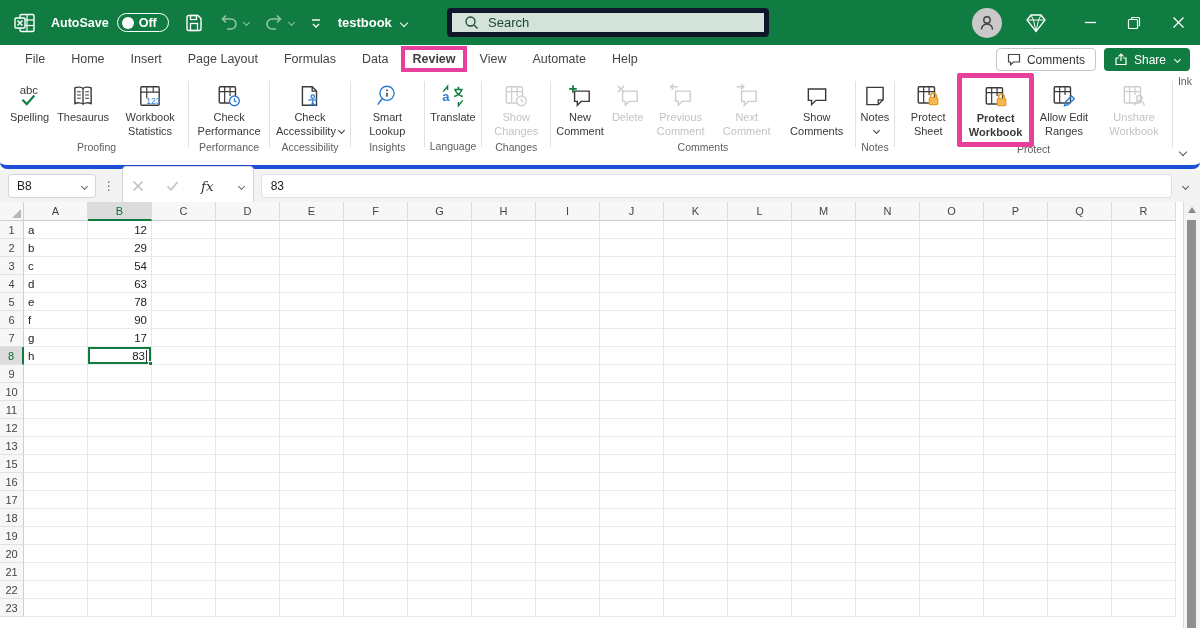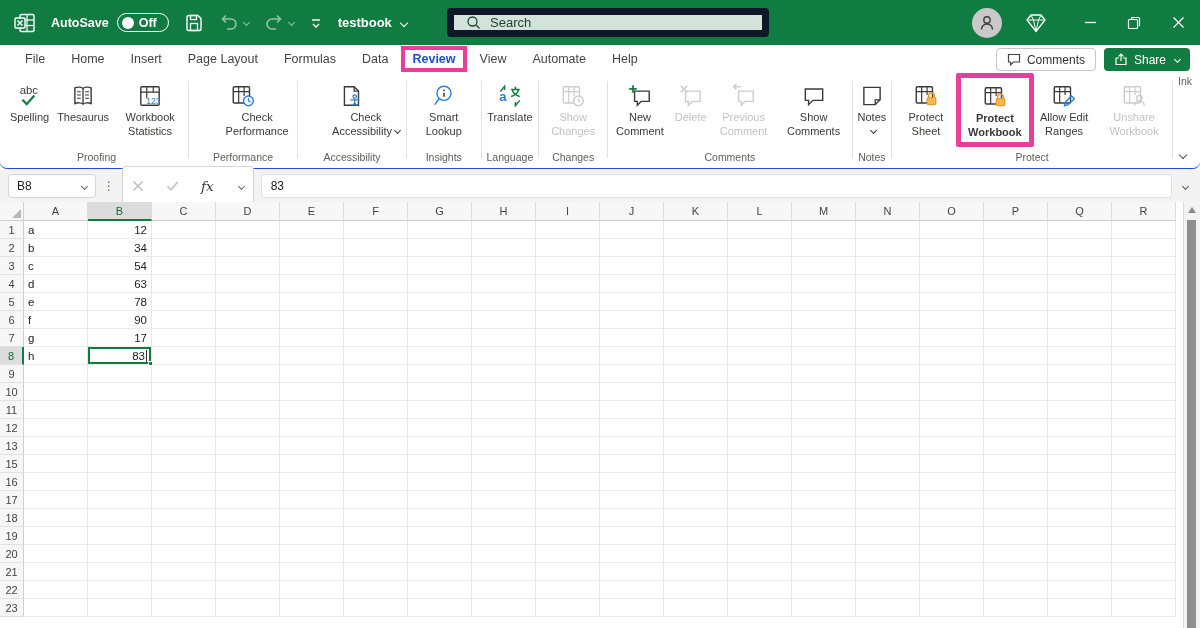--- a/index.html
+++ b/index.html
@@ -10,47 +10,47 @@
   
   .titlebar { position:absolute; left:0; top:0; width:1200px; height:45px; background:var(--green,#107C41); display:flex; align-items:center; color:#fff; font-size:12.5px; }
   .tb-left { display:flex; align-items:center; gap:15px; padding-left:14px;font-weight:bold; }
   .appicon { width:22px; height:22px; }
   .autosave { display:flex; align-items:center; gap:8px; }
   .toggle { width:52px; height:19px; border:1.5px solid #fff; border-radius:10px; display:flex; align-items:center; padding:0 4px; gap:5px; }
   .knob { width:12px; height:12px; background:#fff; border-radius:50%; }
   .tb-btn { display:flex; align-items:center; gap:2px; opacity:1; }
   .dim { opacity:.55; }
   .filename { display:flex; align-items:center; gap:6px; font-size:13px; }
-  .searchbox { position:absolute; left:447px; top:8px; width:322px; height:29px; background:#D3E3DA; border:7px solid #0f172a; border-radius:4px; display:flex; align-items:center; gap:9px; padding-left:12px; color:#1E4434; font-size:13px; }
+  .searchbox { position:absolute; left:447px; top:8px; width:322px; height:29px; background:#D3E3DA; border:5px solid #0f172a; border-radius:4px; display:flex; align-items:center; gap:9px; padding-left:12px; color:#1E4434; font-size:13px; }
   .tb-right { position:absolute; right:0; top:0; height:45px; display:flex; align-items:center; gap:0; }
   .avatar { width:30px; height:30px; border-radius:50%; background:#C9C9C9; display:flex; align-items:center; justify-content:center; margin-right:14px; }
   .winbtn { width:44px; height:45px; display:flex; align-items:center; justify-content:center; }
   .gem { width:40px; height:45px; display:flex; align-items:center; justify-content:center; margin-right:12px; }
 
   
   .tabrow { position:absolute; left:0; top:45px; width:1200px; height:28px; background:#fff; display:flex; align-items:center; font-size:12.5px; color:#444; }
   .tabs { display:flex; align-items:center; padding-left:12px; }
   .tab { padding:5px 13px; cursor:default; white-space:nowrap; }
-  .tab.hl { border:4px solid var(--pink,#E83E9C); padding:2px 7px; font-weight:700; color:#1d4ed8; }
+  .tab.hl { border:4px solid var(--pink,#E83E9C); padding:2px 7px; font-weight:700; color:#404040; }
   .tabrow-right { position:absolute; right:10px; top:3px; display:flex; gap:8px; align-items:center; }
   .comments-btn { display:flex; align-items:center; gap:6px; border:1px solid #C8C6C4; border-radius:4px; background:#fff; height:23px; padding:0 10px; font-size:12px; color:#333; }
   .share-btn { display:flex; align-items:center; gap:6px; border-radius:4px; background:var(--green,#107C41); height:23px; padding:0 10px; font-size:12px; color:#fff; }
 
   
-  .ribbon { position:absolute; left:0; top:73px; width:1200px; height:96px; background:#fff; border-bottom:1px solid #1d4ed8; border-radius:0 0 7px 7px; box-shadow:0 1px 2px rgba(0,0,0,.07); display:flex; align-items:stretch; padding:2px 4px 0 6px; }
+  .ribbon { position:absolute; left:0; top:73px; width:1200px; height:96px; background:#fff; border-bottom:4px solid #1d4ed8; border-radius:0 0 7px 7px; box-shadow:0 1px 2px rgba(0,0,0,.07); display:flex; align-items:stretch; padding:2px 4px 8px 6px; }
   .group { display:flex; flex-direction:column; }
   .gbtns { flex:1; display:flex; align-items:flex-start; justify-content:center; padding-top:2px; }
   .glabel { text-align:center; font-size:10.5px; color:#605E5C; padding:0 4px 5px; white-space:nowrap; }
   .gdiv { width:1px; background:#E1E1E1; margin:6px 1px 10px; }
   .rbtn { display:flex; flex-direction:column; align-items:center; padding:4px 4px 2px; border-radius:3px; font-size:11px; color:#3B3A39; text-align:center; line-height:1.25; }
   .rbtn .ric { height:30px; display:flex; align-items:center; justify-content:center; }
   .rbtn .rlbl { max-width:70px; }
   .rbtn.disabled { color:#C3C3C3; }
   .rbtn.hlbox { border:5px solid var(--pink,#E83E9C); margin:-4px -3px; background:#fff; z-index:3; border-radius:2px;font-weight:bold; }
-  .w58 { width:58px; } .w66 { width:66px; } .w72 { width:72px;margin-left:28px; }
+  .w58 { width:58px; } .w66 { width:66px; } .w72 { width:72px; }
   .ribbon-collapse { position:absolute; right:14px; bottom:10px; color:#555; }
 
   
   .fbar { position:absolute; left:0; top:170px; width:1200px; height:32px; background:#F3F3F3; display:flex; align-items:center; padding:0 8px; gap:7px; }
   .namebox { width:88px; height:24px; background:#fff; border:1px solid #D6D6D6; border-radius:4px; display:flex; align-items:center; justify-content:space-between; padding:0 8px; font-size:12px; color:#222; }
   .fdots { color:#666; font-size:12px; letter-spacing:0; }
   .fxbox { height:41px; background:#fff; border:1px solid #D6D6D6; border-radius:4px; display:flex; align-items:center; gap:22px; padding:0 9px; }
   .fx { font-family:"DejaVu Serif",serif; font-style:italic; font-size:13.5px; color:#3B3A39; }
   .finput { flex:1; height:24px; background:#fff; border:1px solid #E0E0E0; border-radius:4px; display:flex; align-items:center; padding:0 9px; font-size:12px; color:#222; }
   .fexpand { color:#555; margin:0 4px; }
@@ -351,20 +351,29 @@
       </div>
       <div class="rbtn disabled">
         <span class="ric">
             <svg width="26" height="26" viewBox="0 0 24 24">
               <path d="M7 7.5 H20.5 V17 H13 L9.5 20.5 V17 H7 Z" fill="none" stroke="#CDCDCD" stroke-width="1.3"></path>
               <path d="M9 3.5 H2.5 M5 1 L2.5 3.5 L5 6" fill="none" stroke="#CDCDCD" stroke-width="1.4"></path>
             </svg>
           </span>
         <span class="rlbl w58">Previous Comment</span>
       </div>
+      <div class="rbtn disabled">
+        <span class="ric">
+            <svg width="26" height="26" viewBox="0 0 24 24">
+              <path d="M7 7.5 H20.5 V17 H13 L9.5 20.5 V17 H7 Z" fill="none" stroke="#CDCDCD" stroke-width="1.3"></path>
+              <path d="M2.5 3.5 H9 M6.5 1 L9 3.5 L6.5 6" fill="none" stroke="#CDCDCD" stroke-width="1.4"></path>
+            </svg>
+          </span>
+        <span class="rlbl w58">Next Comment</span>
+      </div>
       <div class="rbtn">
         <span class="ric">
             <svg width="26" height="26" viewBox="0 0 24 24">
               <path d="M4 5.5 H20 V16 H11 L7 20 V16 H4 Z" fill="none" stroke="#3B3A39" stroke-width="1.3"></path>
             </svg>
           </span>
         <span class="rlbl w66">Show Comments</span>
       </div>
     </div>
     <div class="glabel">Comments</div>
@@ -506,21 +515,21 @@
         <div class="cell"></div>
         <div class="cell"></div>
         <div class="cell"></div>
         <div class="cell"></div>
         <div class="cell"></div>
         <div class="cell"></div>
       </div>
       <div class="grow">
         <div class="rh">2</div>
         <div class="cell txt">b</div>
-        <div class="cell num">34</div>
+        <div class="cell num">29</div>
         <div class="cell"></div>
         <div class="cell"></div>
         <div class="cell"></div>
         <div class="cell"></div>
         <div class="cell"></div>
         <div class="cell"></div>
         <div class="cell"></div>
         <div class="cell"></div>
         <div class="cell"></div>
         <div class="cell"></div>

